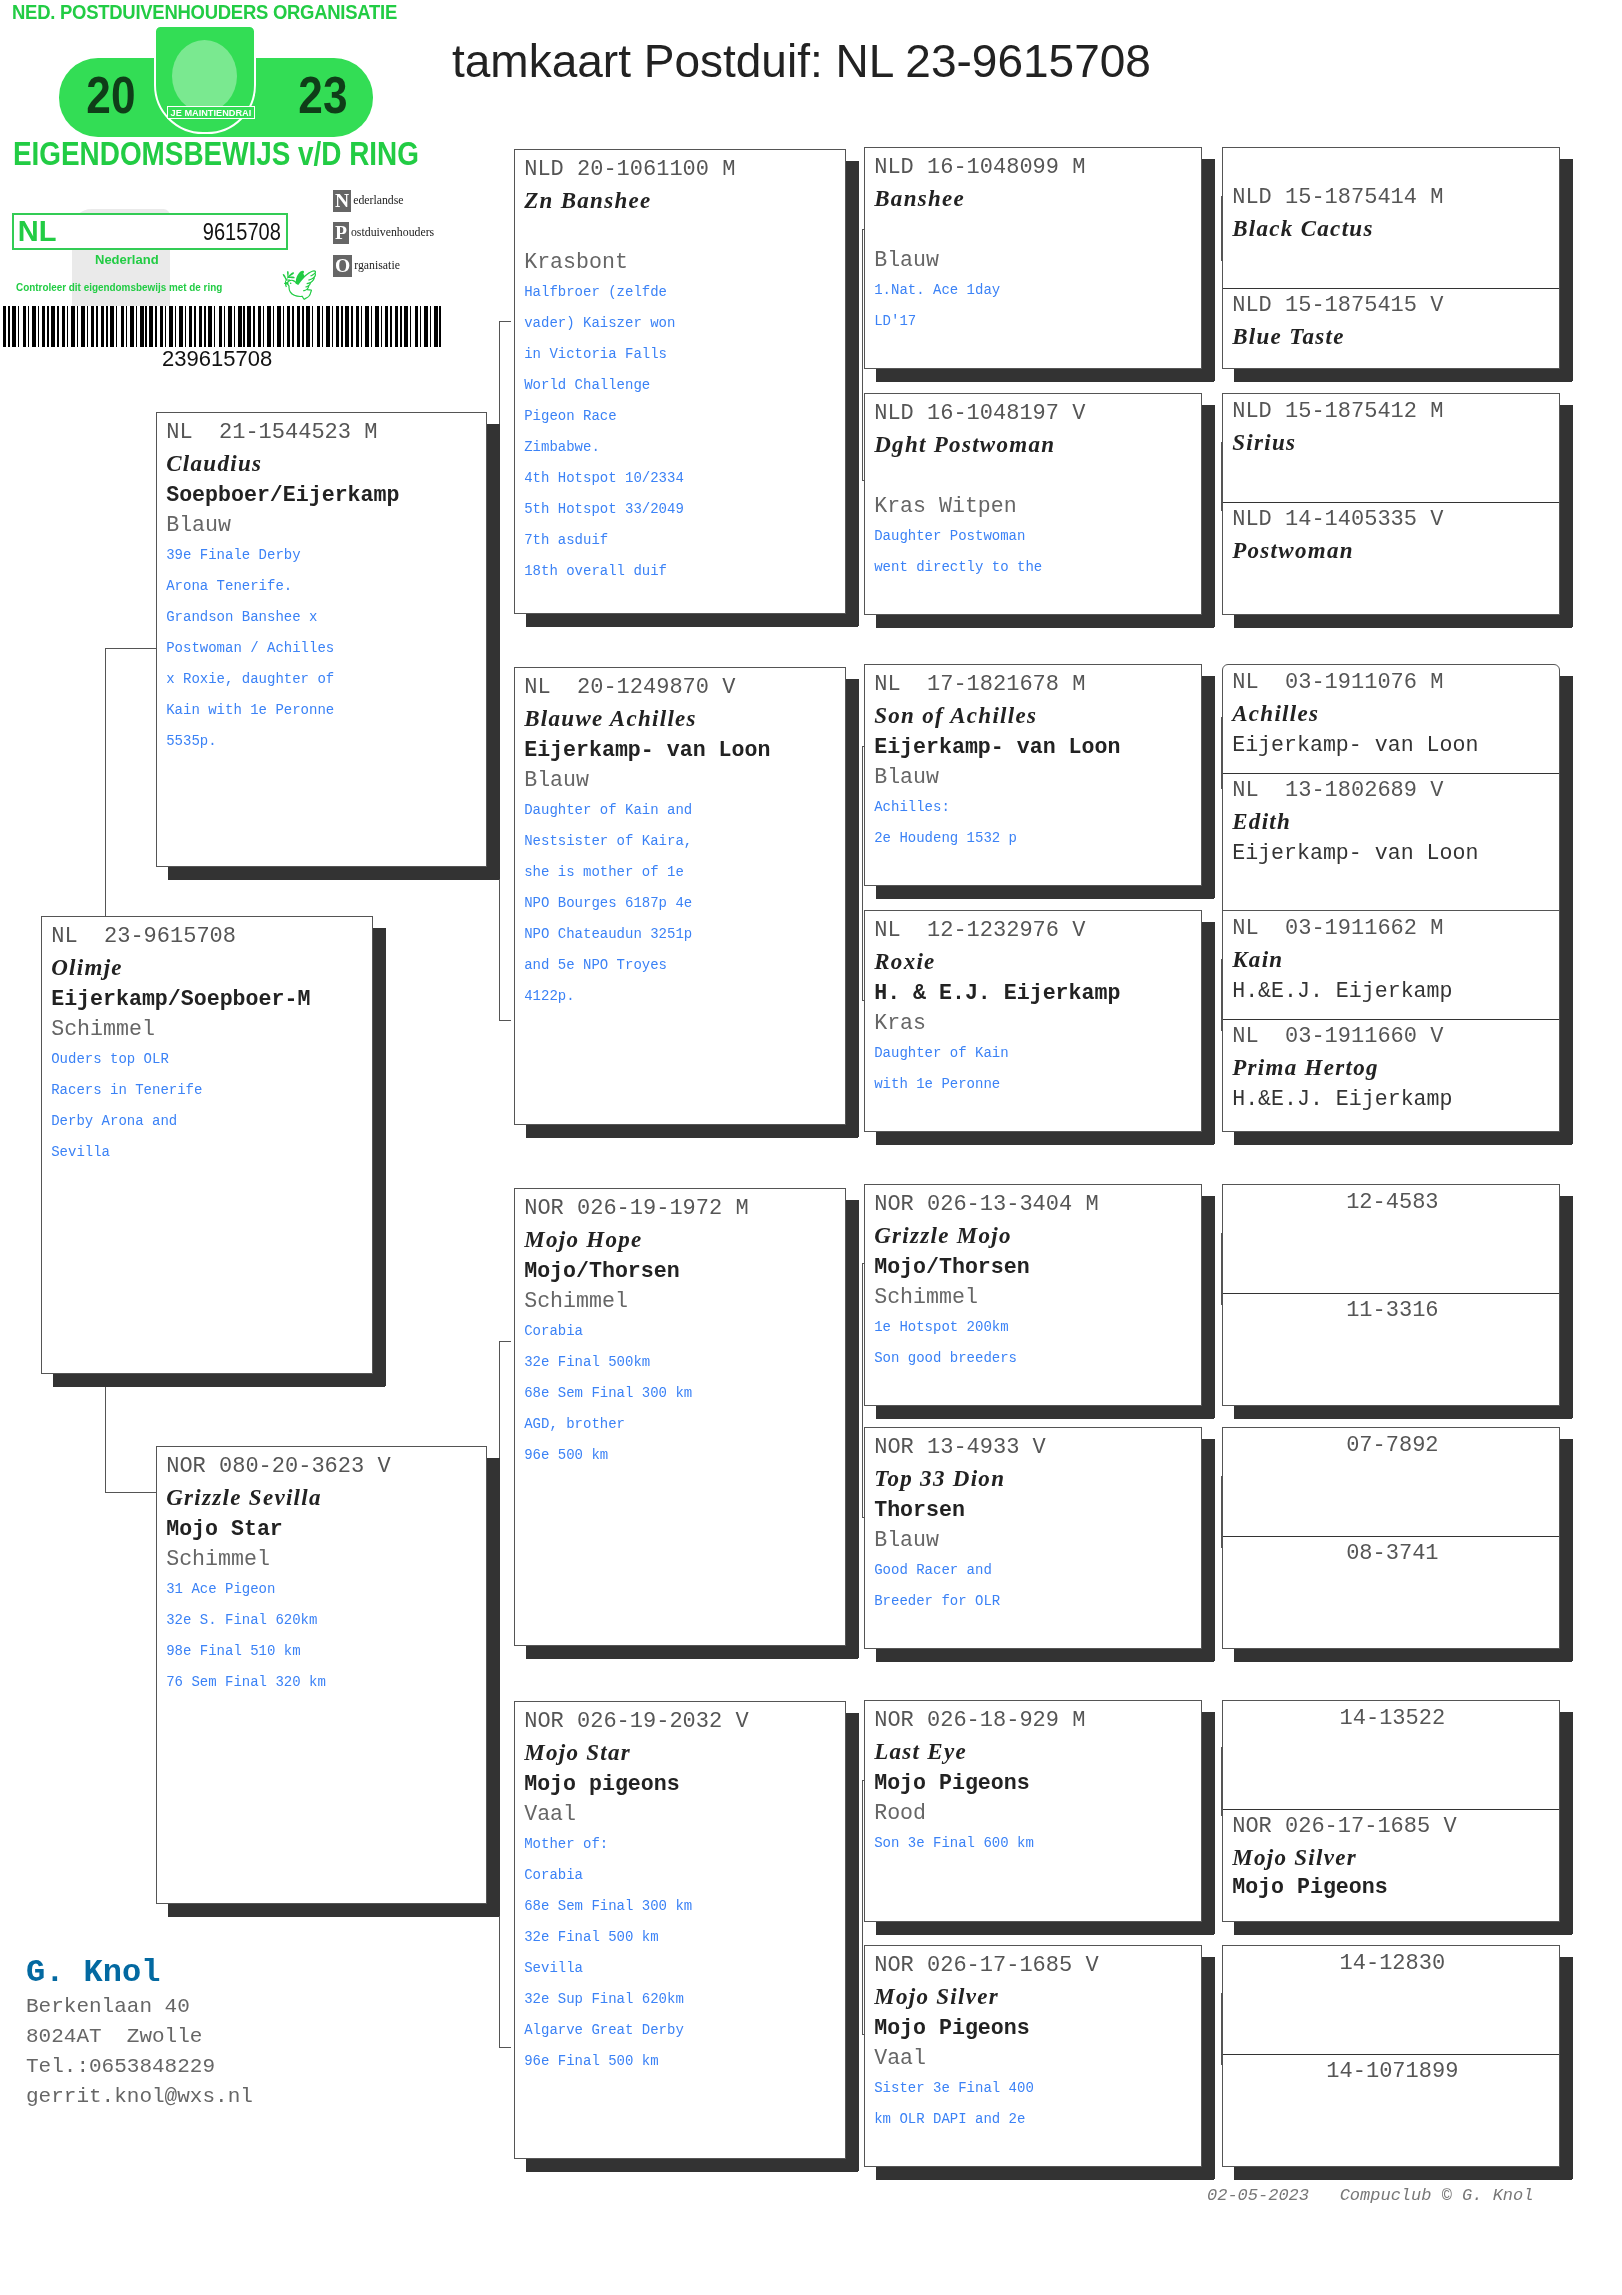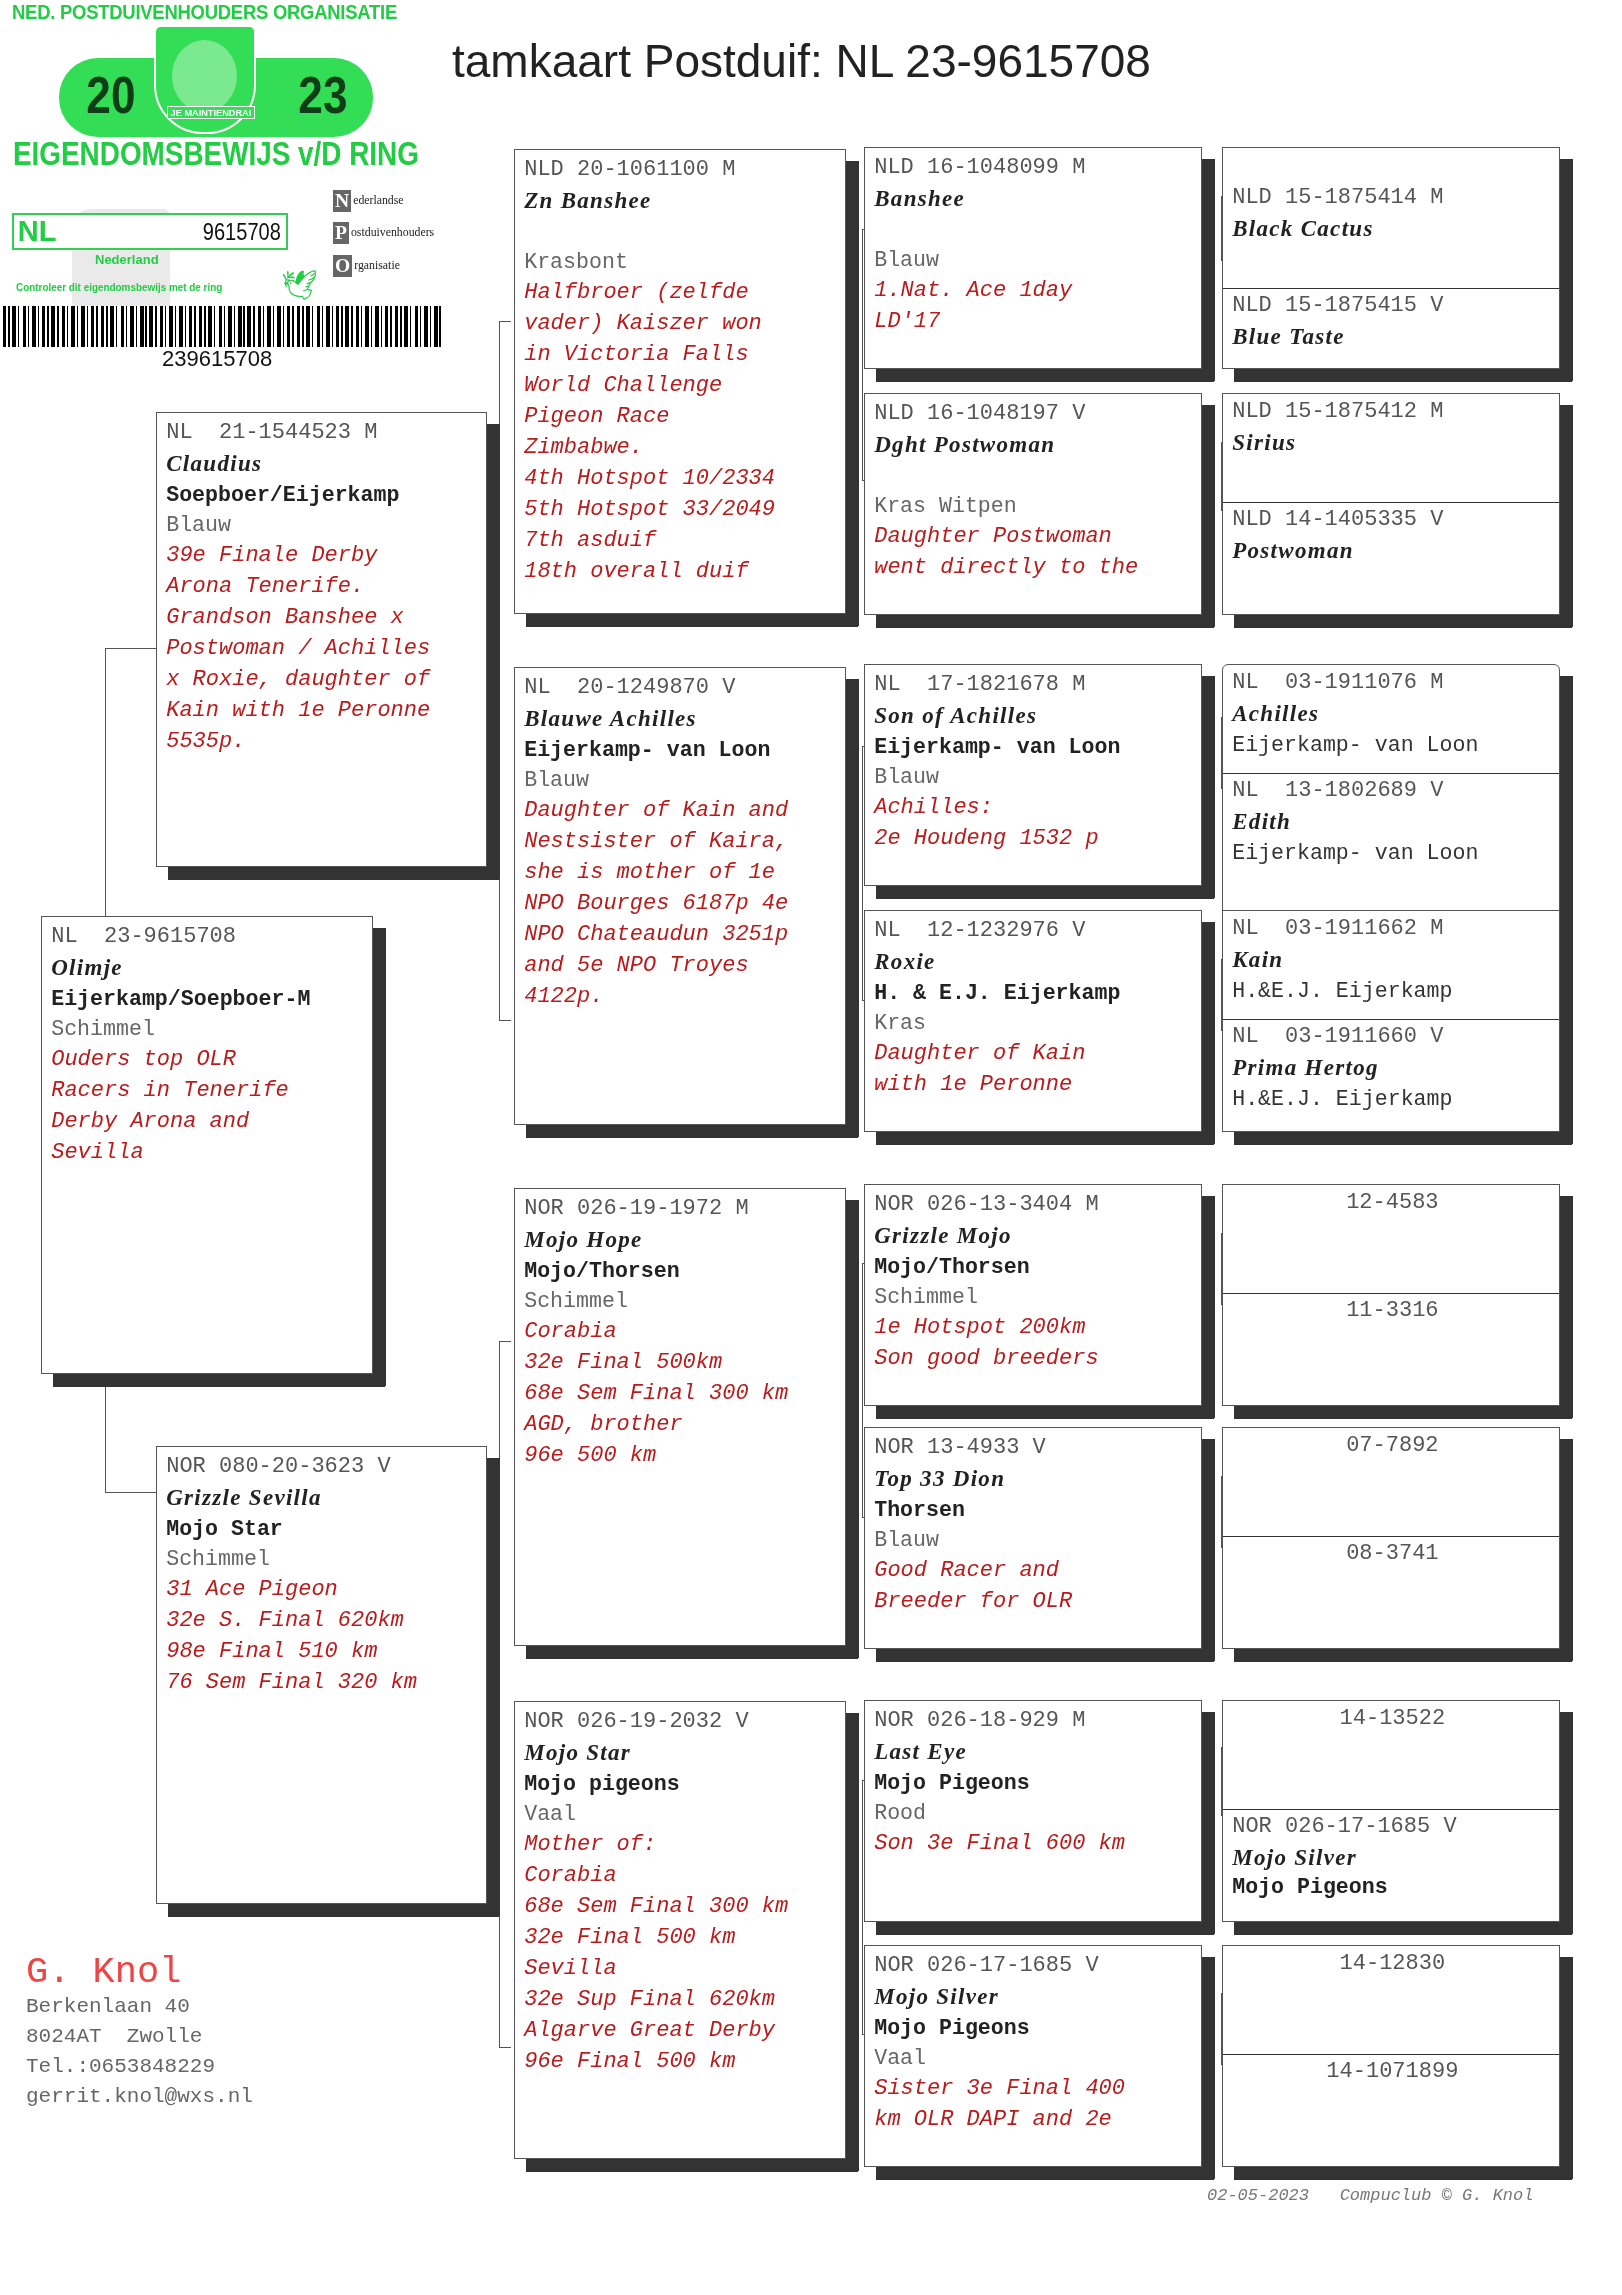--- a/index.html
+++ b/index.html
@@ -34,29 +34,29 @@
   .doc-title { left: 452px; top: 34px; font-family: "Liberation Sans", sans-serif; font-size: 46px; color: #222; white-space: nowrap; }
 
   
   .box { position: absolute; background: #fff; border: 1.3px solid #555; box-sizing: border-box; padding: 5.2px 6.5px 0 9.2px; }
   .box::after { content: ""; position: absolute; right: -14.4px; top: 10.5px; width: 13px; height: calc(100% + 2.6px); background: #333; }
   .box::before { content: ""; position: absolute; left: 10.5px; bottom: -14.4px; width: calc(100% + 2.6px); height: 13px; background: #333; }
   .ring { font-size: 22px; color: #555; white-space: pre; line-height: 29px; }
   .name { font-family: "Liberation Serif", serif; font-style: italic; font-weight: bold; font-size: 23px; color: #222; line-height: 33px; white-space: pre; letter-spacing: 1.3px;}
   .owner { font-weight: bold; font-size: 21.6px; color: #222; line-height: 30px; white-space: pre; }
   .color { font-size: 21.6px; color: #666; line-height: 30px; }
-  .line { font-size: 22px; color: #b91c1c; line-height: 31px; white-space: pre; font-style: italic; }
+  .line { font-size: 14px; color: #3b82f6; line-height: 31px; white-space: pre; }
   .spacer { height: 30px; }
   .sub { border-top: 1.3px solid #333; }
   .center-ring { text-align: center; }
   .connector { position: absolute; border: 1.3px solid #555; border-right: none; box-sizing: border-box; }
   .hline { position: absolute; height: 0; border-top: 1.3px solid #555; }
 
   .owner-block { left: 26px; top: 1953px; }
-  .owner-name { font-family: "Liberation Mono", monospace; font-weight: normal; font-size: 37px; color: #ef4444; line-height: 39px; }
+  .owner-name { font-family: "Liberation Mono", monospace; font-weight: bold; font-size: 32px; color: #0369a1; line-height: 39px; }
   .owner-line { font-size: 21px; color: #666; line-height: 30px; white-space: pre; }
   .footer { left: 1207px; top: 2186px; font-family: "Liberation Mono", monospace; font-style: italic; font-size: 17px; color: #777; white-space: pre; }
 </style>
 </head>
 <body>
 
 <div class="abs cert">
   <div class="abs map-shape"></div>
   <div class="abs org">NED. POSTDUIVENHOUDERS ORGANISATIE</div>
   <div class="abs band"></div>

